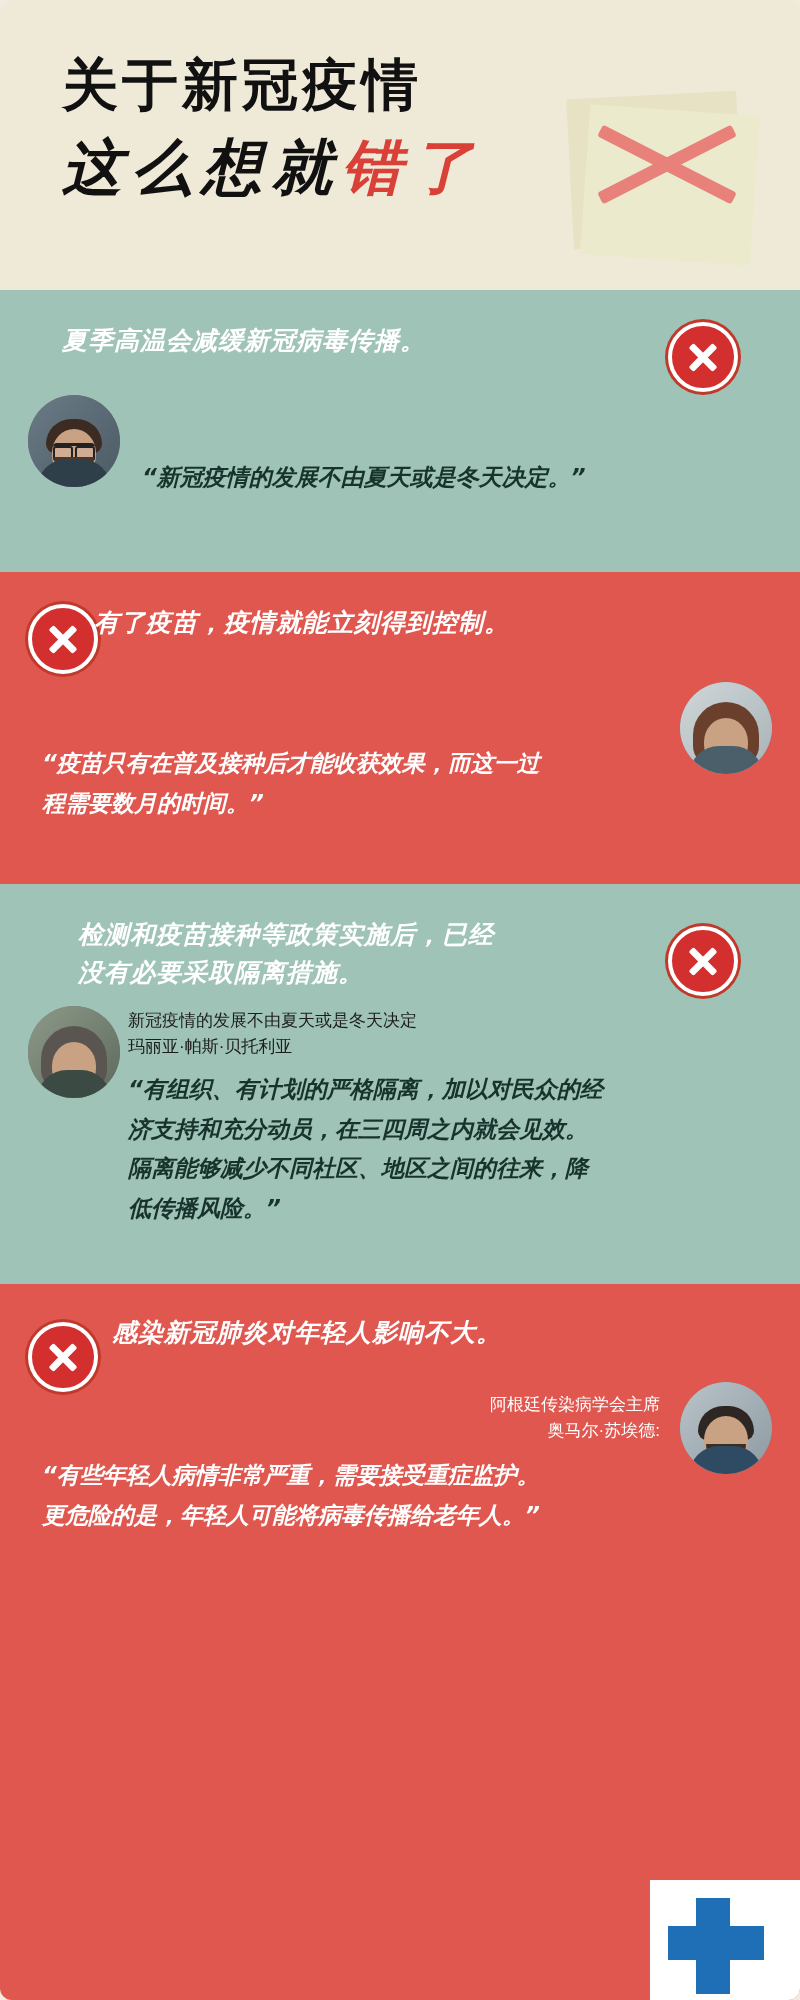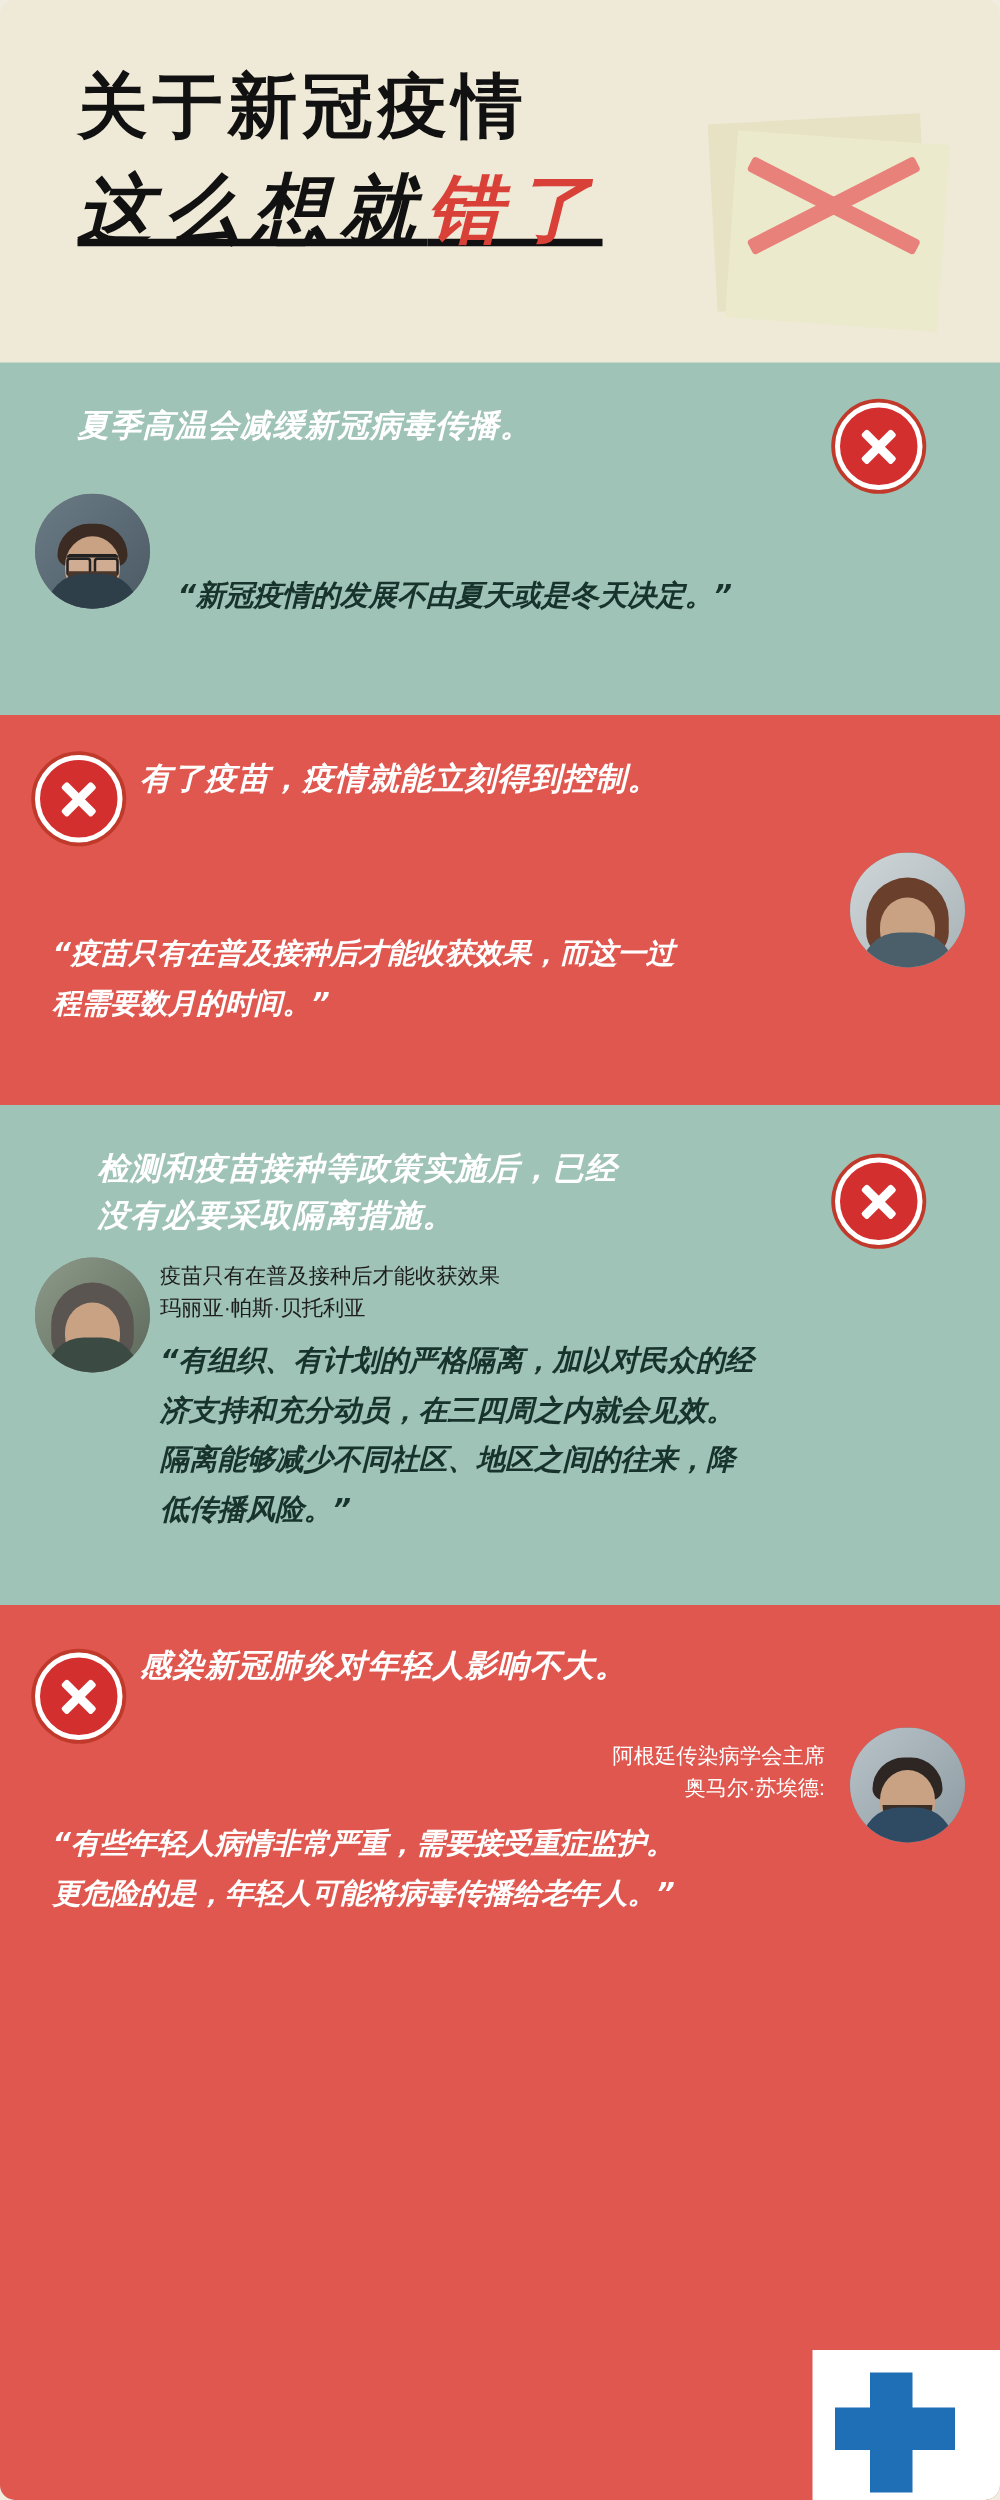--- a/index.html
+++ b/index.html
@@ -59,21 +59,20 @@
   .title-line2 {
     position: absolute;
     left: 62px;
     top: 128px;
     font-size: 60px;
     font-weight: bold;
     color: #111;
     letter-spacing: 10px;
     font-family: "DejaVu Sans", sans-serif;
     font-style: italic;
-    text-decoration: underline;
   }
   .title-red {
     color: #d94138;
   }
   .cross-mark {
     position: absolute;
     right: 58px;
     top: 108px;
     width: 150px;
     height: 110px;
@@ -292,21 +291,21 @@
       <div class="beard"></div>
       <div class="body"></div>
     </div>
 
 
     <div class="quote" style="position:absolute;left:142px;top:168px;width:500px;">“新冠疫情的发展不由夏天或是冬天决定。”</div>
   </div>
 
   <div class="section sec-red" style="height:312px;">
     <div class="xbadge" style="left:28px;top:32px;"></div>
-    <div class="claim" style="position:absolute;left:112px;top:32px;width:450px;">有了疫苗，疫情就能立刻得到控制。</div>
+    <div class="claim" style="position:absolute;left:94px;top:32px;width:450px;">有了疫苗，疫情就能立刻得到控制。</div>
 
     <div class="avatar" style="right:28px;top:110px;">
       <div class="bg" style="background:linear-gradient(135deg,#cfd6d8 0%,#a8b3b7 100%);"></div>
       <div class="hairlong" style="background:#6a3f2c;"></div>
       <div class="face" style="top:36px;"></div>
       <div class="body" style="background:#4b5f6b;"></div>
     </div>
 
 
     <div class="quote" style="position:absolute;left:42px;top:172px;width:500px;">“疫苗只有在普及接种后才能收获效果，而这一过程需要数月的时间。”</div>
@@ -317,21 +316,21 @@
     <div class="xbadge" style="right:62px;top:42px;"></div>
 
     <div class="avatar" style="left:28px;top:122px;">
       <div class="bg" style="background:linear-gradient(135deg,#8d9a8a 0%,#5d6a5b 100%);"></div>
       <div class="hairlong" style="background:#5a5550;"></div>
       <div class="face" style="top:36px;"></div>
       <div class="body" style="background:#3c4a44;"></div>
     </div>
 
     <div class="expert-title" style="position:absolute;left:128px;top:124px;width:440px;">
-      <div>疫苗只有在普及接种后才能收获效果</div>
+      <div>新冠疫情的发展不由夏天或是冬天决定</div>
       <div>玛丽亚·帕斯·贝托利亚</div>
     </div>
 
     <div class="quote" style="position:absolute;left:128px;top:186px;width:480px;">“有组织、有计划的严格隔离，加以对民众的经济支持和充分动员，在三四周之内就会见效。隔离能够减少不同社区、地区之间的往来，降低传播风险。”</div>
   </div>
 
   <div class="section sec-red" style="height:716px;">
     <div class="xbadge" style="left:28px;top:38px;"></div>
     <div class="claim" style="position:absolute;left:112px;top:30px;width:400px;">感染新冠肺炎对年轻人影响不大。</div>
 

